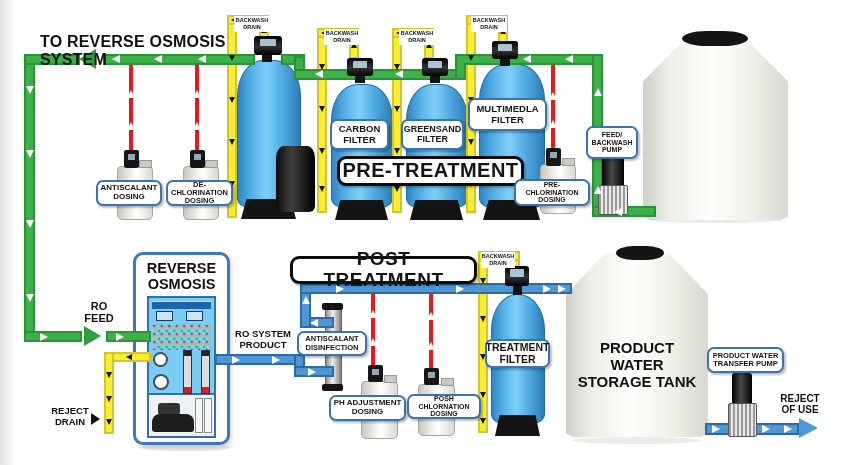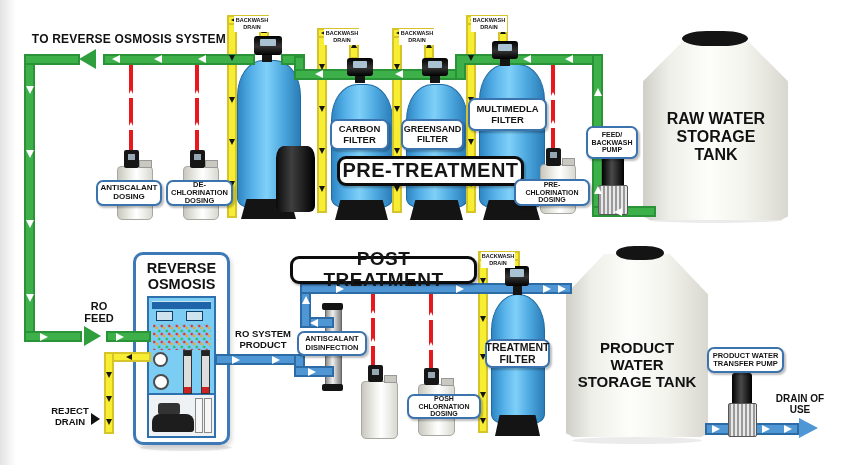--- a/index.html
+++ b/index.html
@@ -104,21 +104,20 @@
   <div class="base" style="left:335px;top:200px;width:53px;height:20px;"></div>
   <div class="btank" style="left:406px;top:84px;width:60px;height:122px;"></div>
   <div class="base" style="left:410px;top:200px;width:53px;height:20px;"></div>
   <div class="btank" style="left:479px;top:64px;width:64px;height:142px;"></div>
   <div class="base" style="left:483px;top:200px;width:57px;height:20px;"></div>
   <div class="btank" style="left:491px;top:294px;width:52px;height:128px;"></div>
   <div class="base" style="left:495px;top:415px;width:45px;height:21px;"></div>
 
   <div class="wtank" style="left:643px;top:42px;width:145px;height:178px;"></div>
   <div class="cap" style="left:682px;top:31px;width:66px;height:15px;"></div>
-  <div class="ft" style="left:655px;top:110px;width:122px;font-size:16px;">RAW WATER STORAGE TANK</div>
   <div class="wtank" style="left:566px;top:254px;width:142px;height:183px;"></div>
   <div class="cap" style="left:616px;top:246px;width:48px;height:14px;"></div>
   <div class="ft" style="left:573px;top:340px;width:128px;font-size:15px;">PRODUCT WATER STORAGE TANK</div>
 
   <div class="uvbody" style="left:325px;top:306px;width:15px;height:82px;"></div>
   <div class="uvcap" style="left:322px;top:303px;width:21px;height:7px;"></div>
   <div class="uvcap" style="left:322px;top:384px;width:21px;height:7px;"></div>
 
   <div class="rl" style="left:129px;top:63px;height:90px;"></div>
   <div class="rl" style="left:195px;top:63px;height:90px;"></div>
@@ -303,37 +302,38 @@
   <div class="ba d" style="left:480px;top:418px;"></div>
   <div class="ba l" style="left:126px;top:354px;"></div>
   <div class="ba d" style="left:106px;top:372px;"></div>
   <div class="ba d" style="left:106px;top:396px;"></div>
   <div class="ba d" style="left:106px;top:419px;"></div>
 
   <div class="gah" style="left:79px;top:49px;border-top:10px solid transparent;border-bottom:10px solid transparent;border-right:17px solid #2f9e3c;"></div>
   <div class="gah" style="left:84px;top:326px;border-top:10px solid transparent;border-bottom:10px solid transparent;border-left:17px solid #2f9e3c;"></div>
   <div class="gah" style="left:91px;top:413px;border-top:6px solid transparent;border-bottom:6px solid transparent;border-left:9px solid #111;"></div>
 
-  <div class="ft" style="left:26px;top:33px;width:200px;font-size:12px;letter-spacing:.2px;text-align:right;">TO REVERSE OSMOSIS SYSTEM</div>
+  <div class="ft" style="left:40px;top:33px;width:200px;font-size:16px;letter-spacing:.2px;text-align:left;">TO REVERSE OSMOSIS SYSTEM</div>
   <div class="bw" style="left:234px;top:16px;">BACKWASH DRAIN</div>
   <div class="bw" style="left:324px;top:29px;">BACKWASH DRAIN</div>
   <div class="bw" style="left:399px;top:29px;">BACKWASH DRAIN</div>
   <div class="bw" style="left:471px;top:16px;">BACKWASH DRAIN</div>
   <div class="bw" style="left:481px;top:252px;width:34px;">BACKWASH DRAIN</div>
 
   <div class="lbl" style="left:96px;top:180px;width:66px;height:26px;font-size:8px;">ANTISCALANT DOSING</div>
   <div class="lbl" style="left:166px;top:180px;width:67px;height:26px;font-size:7.5px;">DE-CHLORINATION DOSING</div>
   <div class="lbl" style="left:330px;top:119px;width:59px;height:31px;font-size:9.5px;">CARBON FILTER</div>
   <div class="lbl" style="left:401px;top:119px;width:63px;height:31px;font-size:9px;">GREENSAND FILTER</div>
   <div class="lbl" style="left:468px;top:98px;width:79px;height:33px;font-size:9.5px;">MULTIMEDLA FILTER</div>
   <div class="lbl big" style="left:337px;top:156px;width:187px;height:30px;font-size:20px;">PRE-TREATMENT</div>
   <div class="lbl" style="left:514px;top:179px;width:76px;height:27px;font-size:7px;">PRE- CHLORINATION DOSING</div>
   <div class="lbl" style="left:586px;top:126px;width:52px;height:33px;font-size:7px;">FEED/ BACKWASH PUMP</div>
   <div class="ft" style="left:78px;top:300px;width:42px;font-size:11px;">RO FEED</div>
   <div class="ft" style="left:48px;top:406px;width:44px;font-size:9.5px;">REJECT DRAIN</div>
   <div class="ft" style="left:230px;top:329px;width:66px;font-size:9.5px;">RO SYSTEM PRODUCT</div>
   <div class="lbl big" style="left:290px;top:256px;width:187px;height:28px;font-size:19px;">POST TREATMENT</div>
   <div class="lbl" style="left:297px;top:331px;width:70px;height:25px;font-size:7.5px;">ANTISCALANT DISINFECTION</div>
+  <div class="lbl" style="left:329px;top:395px;width:77px;height:26px;font-size:8px;">PH ADJUSTMENT DOSING</div>
   <div class="lbl" style="left:407px;top:394px;width:74px;height:25px;font-size:7px;">POSH CHLORNATION DOSING</div>
   <div class="lbl" style="left:485px;top:339px;width:65px;height:29px;font-size:10.5px;">TREATMENT FILTER</div>
   <div class="lbl" style="left:707px;top:347px;width:77px;height:26px;font-size:7.5px;">PRODUCT WATER TRANSFER PUMP</div>
-  <div class="ft" style="left:774px;top:393px;width:52px;font-size:10px;">DRAIN OF USE</div>
+  <div class="ft" style="left:774px;top:393px;width:52px;font-size:10px;">REJECT OF USE</div>
 </div>
 
 </body></html>

